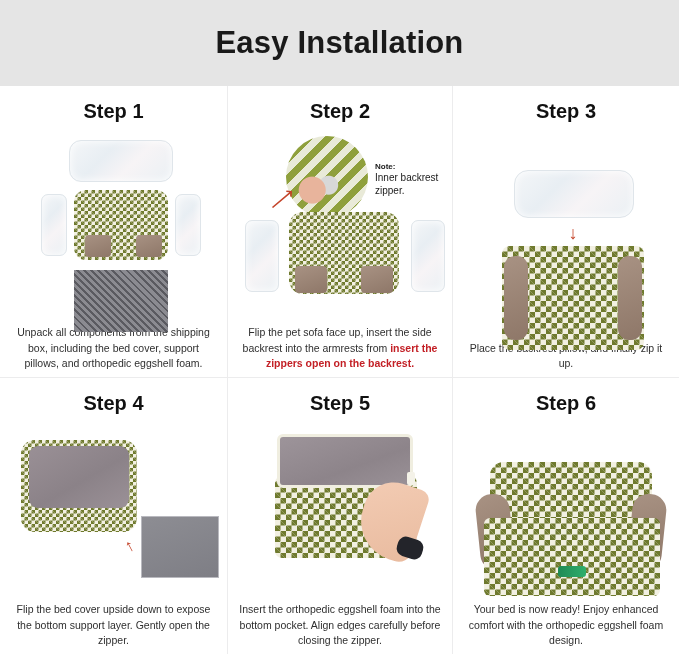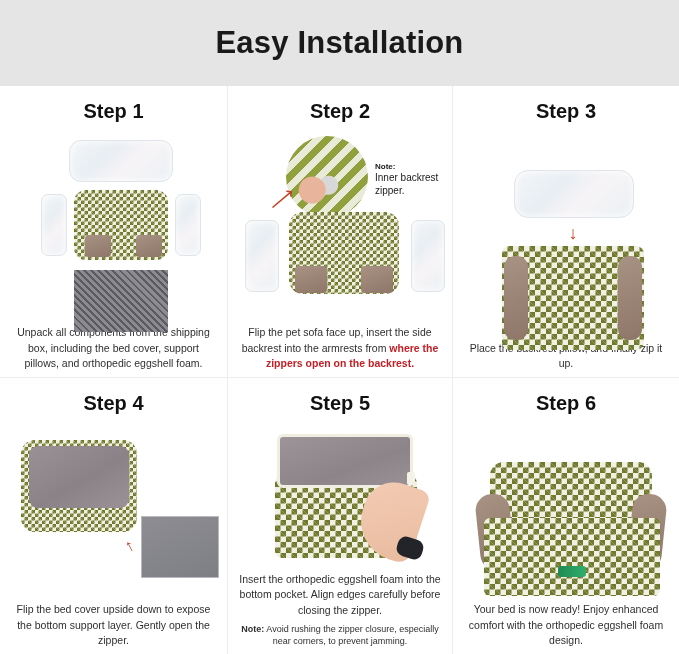--- a/index.html
+++ b/index.html
@@ -218,21 +218,21 @@
           <div class="nt">Note:</div>
           <div class="nb">Inner backrest zipper.</div>
         </div>
         <div class="shape diamond-sm s2-body"></div>
         <div class="shape pillowbag s2-pkL"></div>
         <div class="shape pillowbag s2-pkR"></div>
         <div class="shape brown s2-pock-a"></div>
         <div class="shape brown s2-pock-b"></div>
       </div>
       <div class="caption">
-        <span>Flip the pet sofa face up, insert the side backrest into the armrests from </span><span class="hl">where the zippers open on the backrest.</span>
+        <span>Flip the pet sofa face up, insert the side backrest into the armrests from </span><span class="hl">insert the zippers open on the backrest.</span>
       </div>
     </div>
 
     <div class="cell c3 r1">
       <div class="step-title">Step 3</div>
       <div class="art">
         <div class="shape pillowbag s3-pillow"></div>
         <div class="shape s3-arrow">↓</div>
         <div class="shape diamond s3-base"></div>
         <div class="shape brown s3-armL"></div>
@@ -261,23 +261,20 @@
       <div class="art">
         <div class="shape diamond s5-base"></div>
         <div class="shape s5-foam"></div>
         <div class="shape s5-tab"></div>
         <div class="shape s5-hand"></div>
         <div class="shape s5-sleeve"></div>
       </div>
       <div class="caption">
         <span>Insert the orthopedic eggshell foam into the bottom pocket. Align edges carefully before closing the zipper.</span>
       </div>
-      <div class="subnote">
-        <b>Note:</b><span> Avoid rushing the zipper closure, especially near corners, to prevent jamming.</span>
-      </div>
     </div>
 
     <div class="cell c3 r2">
       <div class="step-title">Step 6</div>
       <div class="art">
         <div class="shape diamond s6-back"></div>
         <div class="shape brown s6-armL"></div>
         <div class="shape brown s6-armR"></div>
         <div class="shape diamond s6-seat"></div>
         <div class="shape s6-tag"></div>

